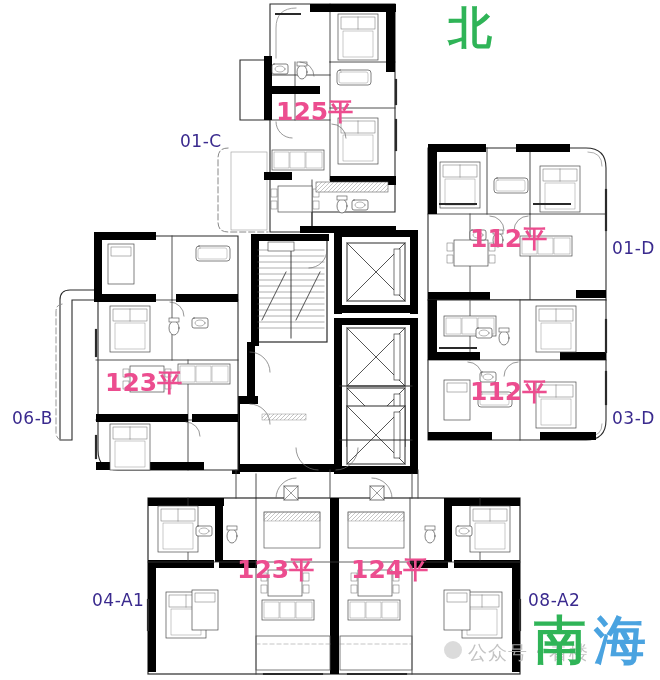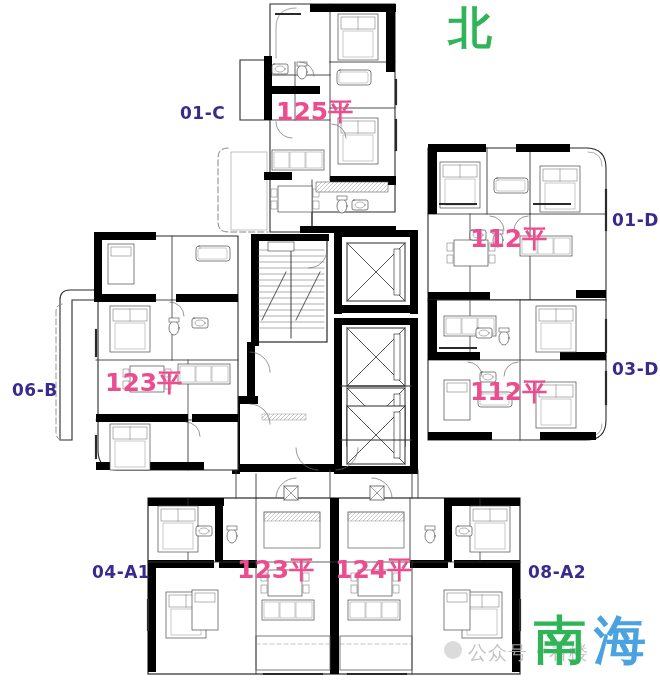--- a/index.html
+++ b/index.html
@@ -4,22 +4,22 @@
 <title>Floor Plan</title>
 <style>
   html,body{margin:0;padding:0;background:#ffffff;}
   body{width:660px;height:680px;overflow:hidden;
        font-family:"Liberation Sans","DejaVu Sans",sans-serif;}
   #root{position:relative;width:660px;height:680px;background:#fff;}
   #planSvg{position:absolute;left:0;top:0;width:660px;height:680px;}
 
   .lbl{position:absolute;white-space:nowrap;pointer-events:none;}
 
-  .unit-code{font-size:17px;font-weight:700;letter-spacing:.5px;
-             color:#3a2a8e;font-family:"DejaVu Sans",sans-serif;}
+  .unit-code{font-size:17px;font-weight:400;letter-spacing:.5px;
+             color:#3a2a8e;font-family:"DejaVu Sans",sans-serif;margin-top:28px;}
   .area-tag{font-size:25px;font-weight:700;color:#ec4d8f;
             font-family:"DejaVu Sans","Liberation Sans",sans-serif;
             letter-spacing:0px;text-align:center;}
   .compass{font-size:44px;font-weight:700;color:#2fb457;
            font-family:"DejaVu Sans",sans-serif;line-height:1;}
   .brand-n{font-size:52px;font-weight:700;color:#2fb457;
            font-family:"DejaVu Sans",sans-serif;line-height:1;}
   .brand-h{font-size:52px;font-weight:700;color:#4aa3e0;
            font-family:"DejaVu Sans",sans-serif;line-height:1;}
   .watermark{font-size:19px;color:#b9b9b9;opacity:.85;
@@ -342,29 +342,29 @@
         <line x1="256" y1="474" x2="256" y2="498"></line>
         <line x1="412" y1="474" x2="412" y2="498"></line>
       </g>
     </g>
   </svg>
 
   <div class="lbl compass" style="left:448px;top:6px;">北</div>
 
   <div class="lbl unit-code" style="left:180px;top:103px;">01-C</div>
   <div class="lbl unit-code" style="left:612px;top:210px;">01-D</div>
-  <div class="lbl unit-code" style="left:612px;top:359px;">03-D</div>
+  <div class="lbl unit-code" style="left:612px;top:380px;">03-D</div>
   <div class="lbl unit-code" style="left:528px;top:562px;">08-A2</div>
   <div class="lbl unit-code" style="left:92px;top:562px;">04-A1</div>
   <div class="lbl unit-code" style="left:12px;top:380px;">06-B</div>
 
   <div class="lbl area-tag" style="left:276px;top:95px;">125平</div>
   <div class="lbl area-tag" style="left:470px;top:222px;">112平</div>
   <div class="lbl area-tag" style="left:470px;top:375px;">112平</div>
-  <div class="lbl area-tag" style="left:335px;top:553px;">124平</div>
+  <div class="lbl area-tag" style="left:351px;top:553px;">124平</div>
   <div class="lbl area-tag" style="left:237px;top:553px;">123平</div>
   <div class="lbl area-tag" style="left:105px;top:366px;">123平</div>
 
   <div class="wm-dot" style="left:444px;top:641px;"></div>
   <div class="lbl watermark" style="left:468px;top:640px;">公众号 · 看楼</div>
 
   <div class="lbl brand-n" style="left:534px;top:614px;">南</div>
   <div class="lbl brand-h" style="left:594px;top:614px;">海</div>
 
 </div>

